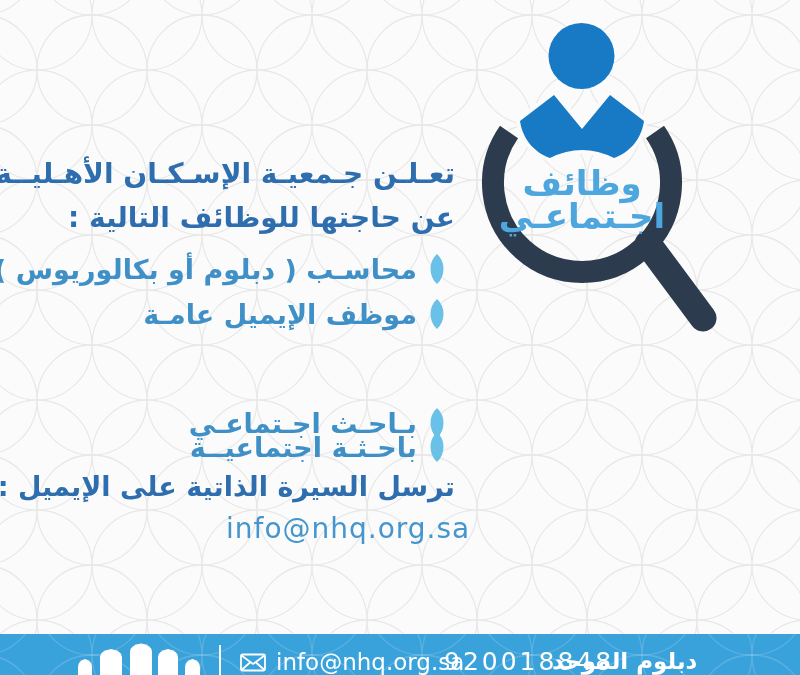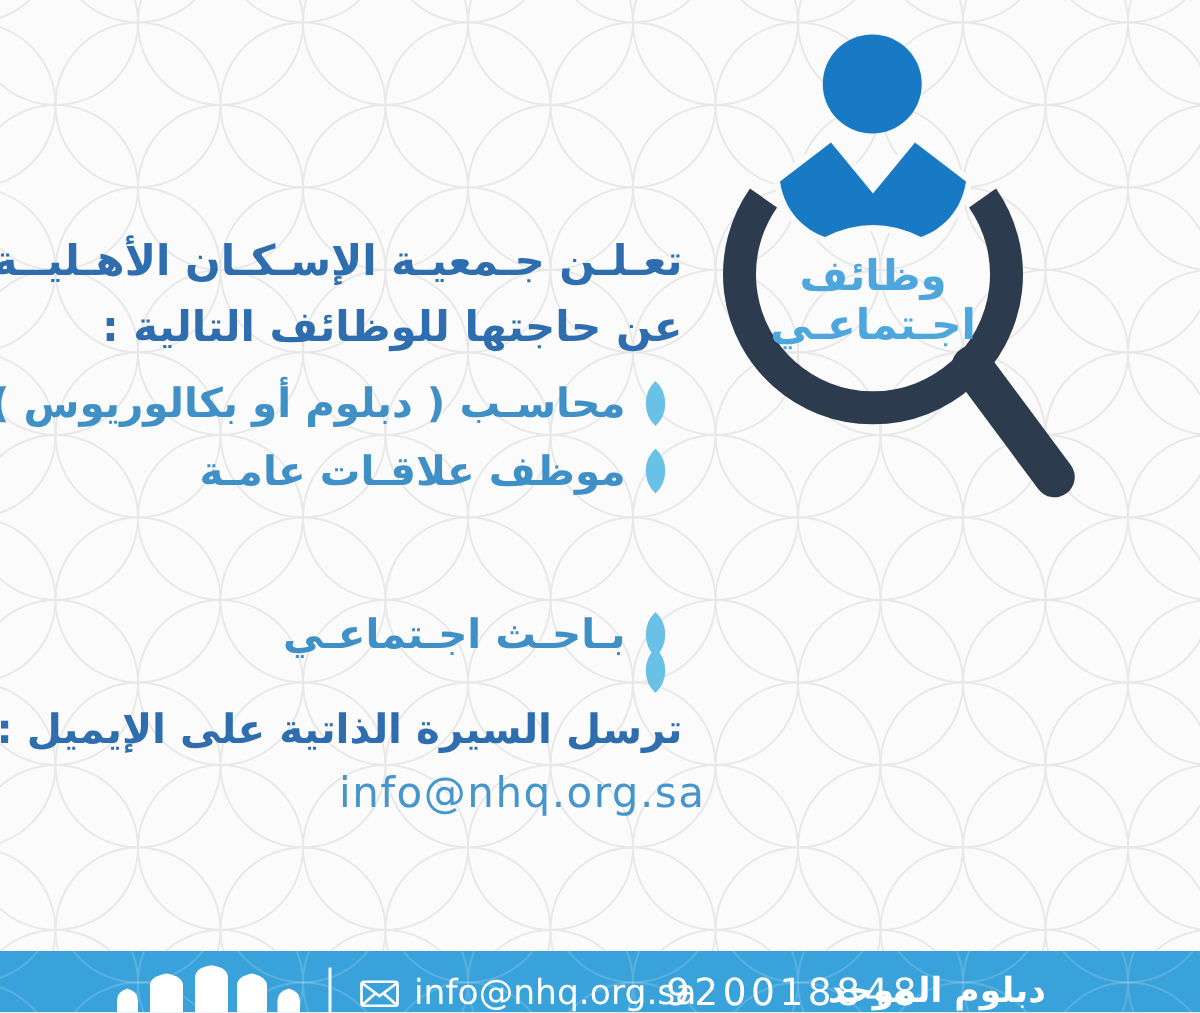--- a/index.html
+++ b/index.html
@@ -6,21 +6,21 @@
   html,body{margin:0;padding:0;background:#ffffff;}
   .page{
     position:relative;width:800px;height:675px;overflow:hidden;
     background:#fbfbfb;font-family:"DejaVu Sans",sans-serif;
   }
   .bg-pattern{position:absolute;left:0;top:0;pointer-events:none;}
   
   .badge-svg{position:absolute;left:470px;top:20px;}
   .badge-text{
     position:absolute;left:470px;top:167px;width:224px;text-align:center;
-    color:#4da6dd;font-weight:bold;font-size:28px;line-height:33px;direction:rtl;
+    color:#4da6dd;font-weight:bold;font-size:34px;line-height:33px;direction:rtl;
   }
   
   .announce{
     position:absolute;right:345px;top:152px;text-align:right;direction:rtl;
     color:#2e6eae;font-weight:bold;font-size:28px;line-height:44px;white-space:nowrap;
   }
   
   .job-row{
     position:absolute;right:356px;height:34px;display:flex;align-items:center;
     gap:13px;direction:rtl;white-space:nowrap;
@@ -101,32 +101,33 @@
   <div class="job-row r1">
     <svg width="14" height="30" viewBox="0 0 14 30" aria-hidden="true">
       <path d="M7 0 Q13.5 6 13.5 15 Q13.5 24 7 30 Q0.5 24 0.5 15 Q0.5 6 7 0 Z" fill="#69c1e8"></path>
     </svg>
     <span class="job-label">محاسـب ( دبلوم أو بكالوريوس )</span>
   </div>
   <div class="job-row r2">
     <svg width="14" height="30" viewBox="0 0 14 30" aria-hidden="true">
       <path d="M7 0 Q13.5 6 13.5 15 Q13.5 24 7 30 Q0.5 24 0.5 15 Q0.5 6 7 0 Z" fill="#69c1e8"></path>
     </svg>
-    <span class="job-label">موظف علاقـات عامـة</span>
+    <span class="job-label">موظف الإيميل عامـة</span>
   </div>
   <div class="job-row r4">
     <svg width="14" height="30" viewBox="0 0 14 30" aria-hidden="true">
       <path d="M7 0 Q13.5 6 13.5 15 Q13.5 24 7 30 Q0.5 24 0.5 15 Q0.5 6 7 0 Z" fill="#69c1e8"></path>
     </svg>
     <span class="job-label">بـاحـث اجـتماعـي</span>
   </div>
   <div class="job-row r5">
     <svg width="14" height="30" viewBox="0 0 14 30" aria-hidden="true">
       <path d="M7 0 Q13.5 6 13.5 15 Q13.5 24 7 30 Q0.5 24 0.5 15 Q0.5 6 7 0 Z" fill="#69c1e8"></path>
     </svg>
+    <span class="job-label">باحـثـة اجتماعيــة</span>
   </div>
 
   <div class="send">ترسل السيرة الذاتية على الإيميل :</div>
   <div class="email-main">info@nhq.org.sa</div>
 
   <div class="footer">
     <svg class="fp" width="800" height="41" aria-hidden="true">
       <rect x="0" y="0" width="800" height="41" fill="url(#latticeFooter)"></rect>
     </svg>
 

